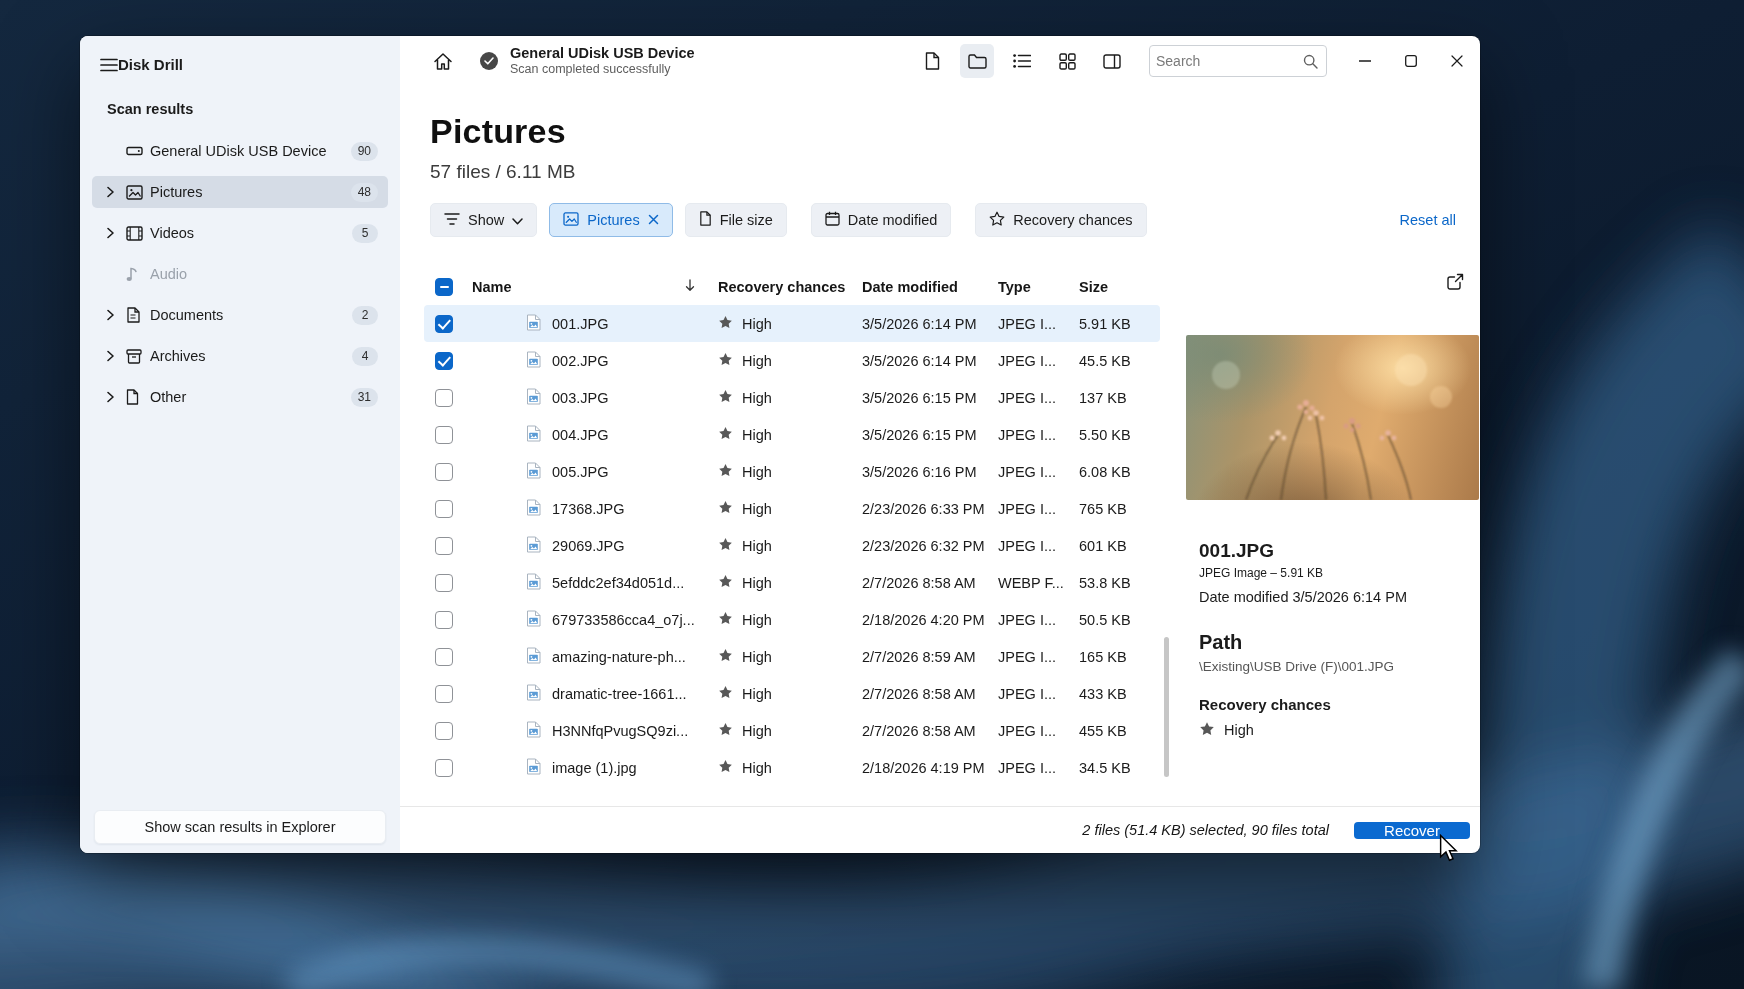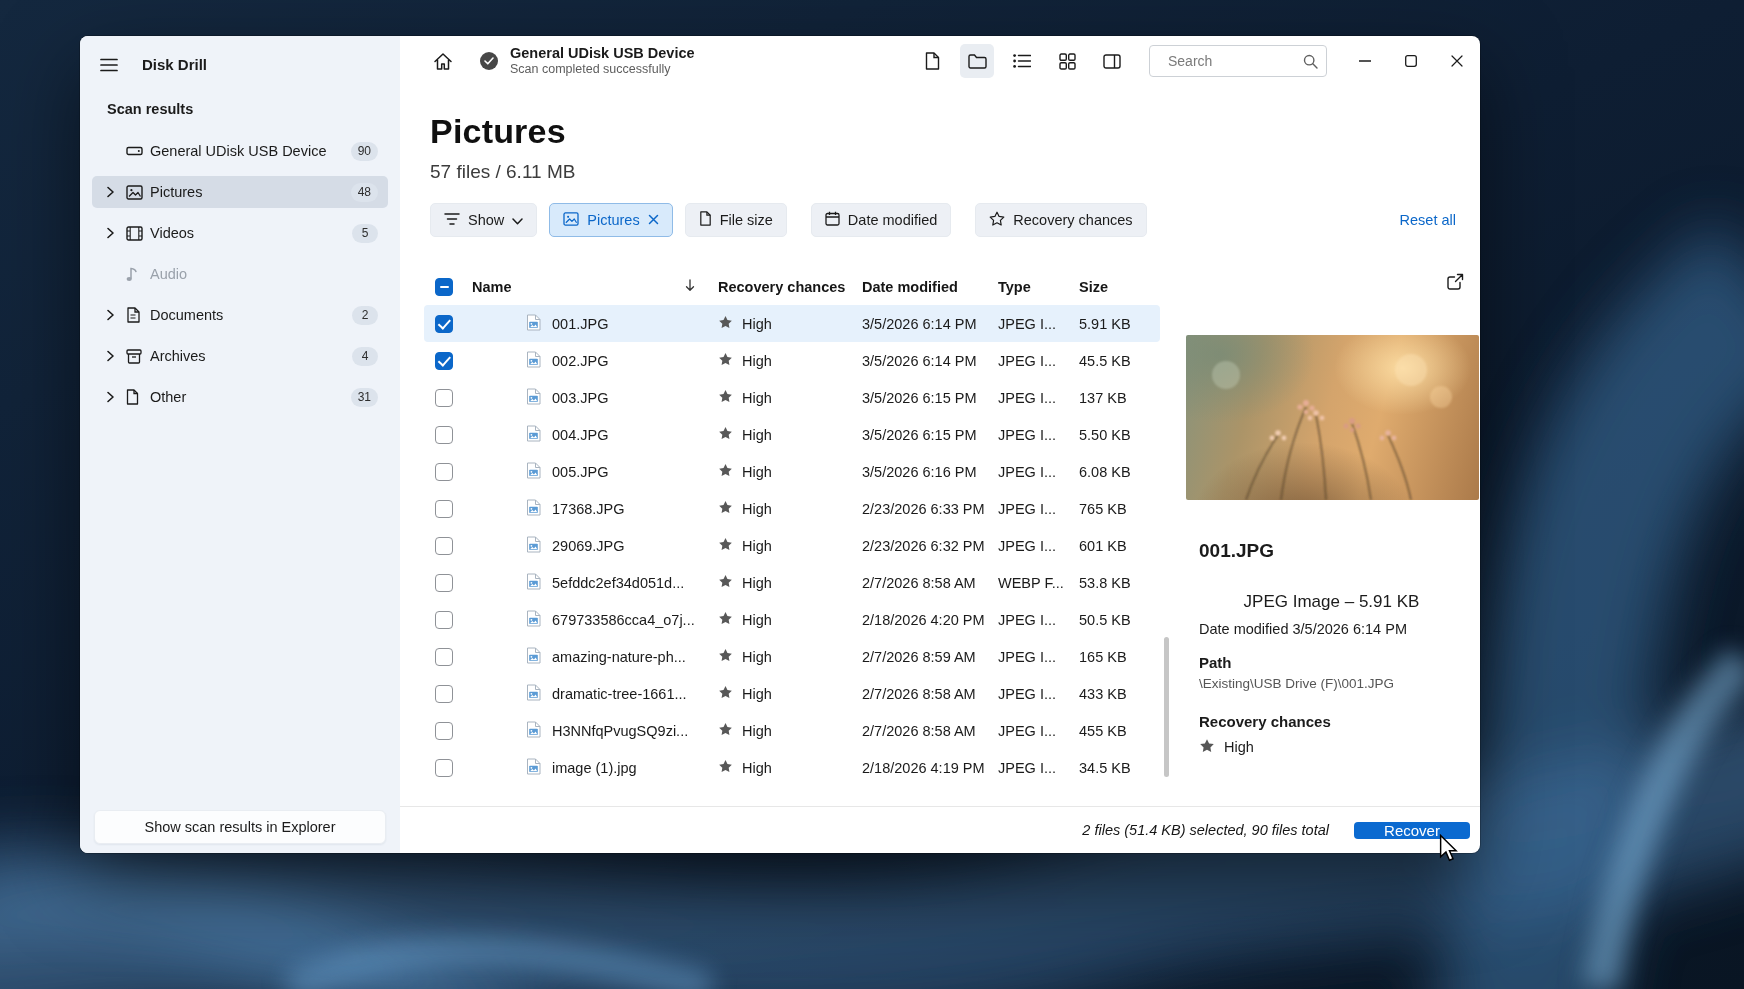--- a/index.html
+++ b/index.html
@@ -14,21 +14,21 @@
 
   
   .window {
     position:absolute; left:80px; top:36px; width:1400px; height:817px;
     background:#fff; border-radius:8px; overflow:hidden; display:flex; z-index:1;
     box-shadow:0 30px 80px rgba(0,0,0,.5), 0 0 0 1px rgba(0,0,0,.22);
   }
 
   
   .sidebar { width:320px; flex:0 0 320px; background:#eff3f9; display:flex; flex-direction:column; }
-  .sb-header { display:flex; align-items:center; gap:24px; padding:20px 20px 16px 20px; }
+  .sb-header { display:flex; align-items:center; gap:0; padding:20px 20px 16px 20px; }
   .sb-title { font-size:15px; font-weight:700; }
   .icon-btn { display:flex; align-items:center; justify-content:center; cursor:pointer; background:none; border:none; }
   .sb-item { display:flex; align-items:center; height:32px; margin:0 12px 9px 12px; padding:0 10px 0 14px; border-radius:5px; font-size:14.5px; color:#1b1b1b; }
   .sb-item .chev { width:20px; display:flex; align-items:center; }
   .sb-item .icon { width:24px; display:flex; align-items:center; }
   .sb-item .lbl { flex:1; white-space:nowrap; overflow:hidden; }
   .sb-item.selected { background:#d5dce6; }
   .sb-item.disabled { color:#9aa1ab; }
   .sb-item.dash { margin-top:6px; }
   .badge { background:#dce3ec; border-radius:10px; min-width:26px; height:19px; font-size:12px; display:flex; align-items:center; justify-content:center; padding:0 7px; color:#2d2d2d; }
@@ -41,21 +41,21 @@
   .topbar { height:50px; display:flex; align-items:center; padding-left:26px; flex:0 0 50px; }
   .tb-btn { width:34px; height:34px; border-radius:5px; display:flex; align-items:center; justify-content:center; }
   .tb-btn.active { background:#e9edf2; }
   .status-group { display:flex; align-items:center; gap:12px; margin-left:20px; }
   .check-badge { width:18px; height:18px; border-radius:50%; background:#474747; display:flex; align-items:center; justify-content:center; flex:0 0 18px; }
   .status-text .t1 { font-size:14.5px; font-weight:700; line-height:17px; }
   .status-text .t2 { font-size:12.5px; color:#5d5d5d; line-height:15px; }
   .tb-spacer { flex:1; }
   .view-icons { display:flex; gap:11px; align-items:center; }
   .search-box { position:relative; margin:0 15px 0 20px; }
-  .search-box input { width:178px; height:32px; border:1px solid #cdd1d6; border-radius:4px; padding:0 30px 0 18px; font-size:14px; font-family:inherit; color:#1b1b1b; background:#fff; outline:none; }
+  .search-box input { width:178px; height:32px; border:1px solid #cdd1d6; border-radius:4px; padding:0 30px 0 6px; font-size:14px; font-family:inherit; color:#1b1b1b; background:#fff; outline:none; }
   .search-box input::placeholder { color:#7a7a7a; }
   .search-ic { position:absolute; right:9px; top:9px; pointer-events:none; }
   .win-controls { display:flex; height:50px; }
   .win-btn { width:46px; height:50px; display:flex; align-items:center; justify-content:center; background:none; border:none; cursor:pointer; }
 
   .page-header { padding:26px 0 0 30px; }
   .page-title { font-size:34px; font-weight:700; color:#101010; letter-spacing:.2px; }
   .page-subtitle { font-size:19px; color:#3c3c3c; margin-top:10px; }
 
   .filter-row { display:flex; align-items:center; gap:12px; margin:20px 24px 0 30px; }
@@ -89,23 +89,23 @@
   .pv-image { margin-top:76px; margin-left:1px; width:293px; height:165px; border-radius:2px; overflow:hidden; position:relative;
     background:
       radial-gradient(95px 65px at 74% 20%, rgba(255,226,168,.85), rgba(255,226,168,0) 72%),
       radial-gradient(130px 95px at 12% 12%, rgba(118,138,118,.75), rgba(118,138,118,0) 72%),
       radial-gradient(150px 110px at 40% 115%, rgba(86,62,38,.7), rgba(86,62,38,0) 75%),
       linear-gradient(105deg,#87937c 0%,#ab9468 24%,#d4a46c 48%,#dfab6e 64%,#ab7a4a 100%);
   }
   .pv-image svg { position:absolute; inset:0; }
   .pv-body { padding:0 16px 0 14px; }
   .pv-name { margin-top:40px; font-size:19px; font-weight:700; }
-  .pv-meta { margin-top:30px; font-size:17px;text-align:center; }
+  .pv-meta { margin-top:4px; font-size:12px; }
   .pv-date { margin-top:9px; font-size:14.5px; }
-  .pv-path-label { margin-top:17px; font-size:15px; font-weight:700; }
+  .pv-path-label { margin-top:26px; font-size:20px; font-weight:700; }
   .pv-path-value { margin-top:5px; font-size:13.5px; color:#565656; }
   .pv-rec-label { margin-top:22px; font-size:15px; font-weight:700; }
   .pv-rec-value { margin-top:8px; display:flex; align-items:center; gap:9px; font-size:14.5px; }
 
   
   .footerbar { height:47px; flex:0 0 47px; border-top:1px solid #e7e7e7; display:flex; align-items:center; justify-content:flex-end; gap:25px; padding-right:10px; }
   .status-line { font-size:14.5px; color:#161616;font-style:italic; }
   .recover-btn { width:116px; height:17px; background:#0b6ad0; color:#fff; border:none; border-radius:4px; font-size:15px; font-family:inherit; cursor:pointer; }
 
   .cursor { position:absolute; left:1437px; top:834px; z-index:9; pointer-events:none; }

